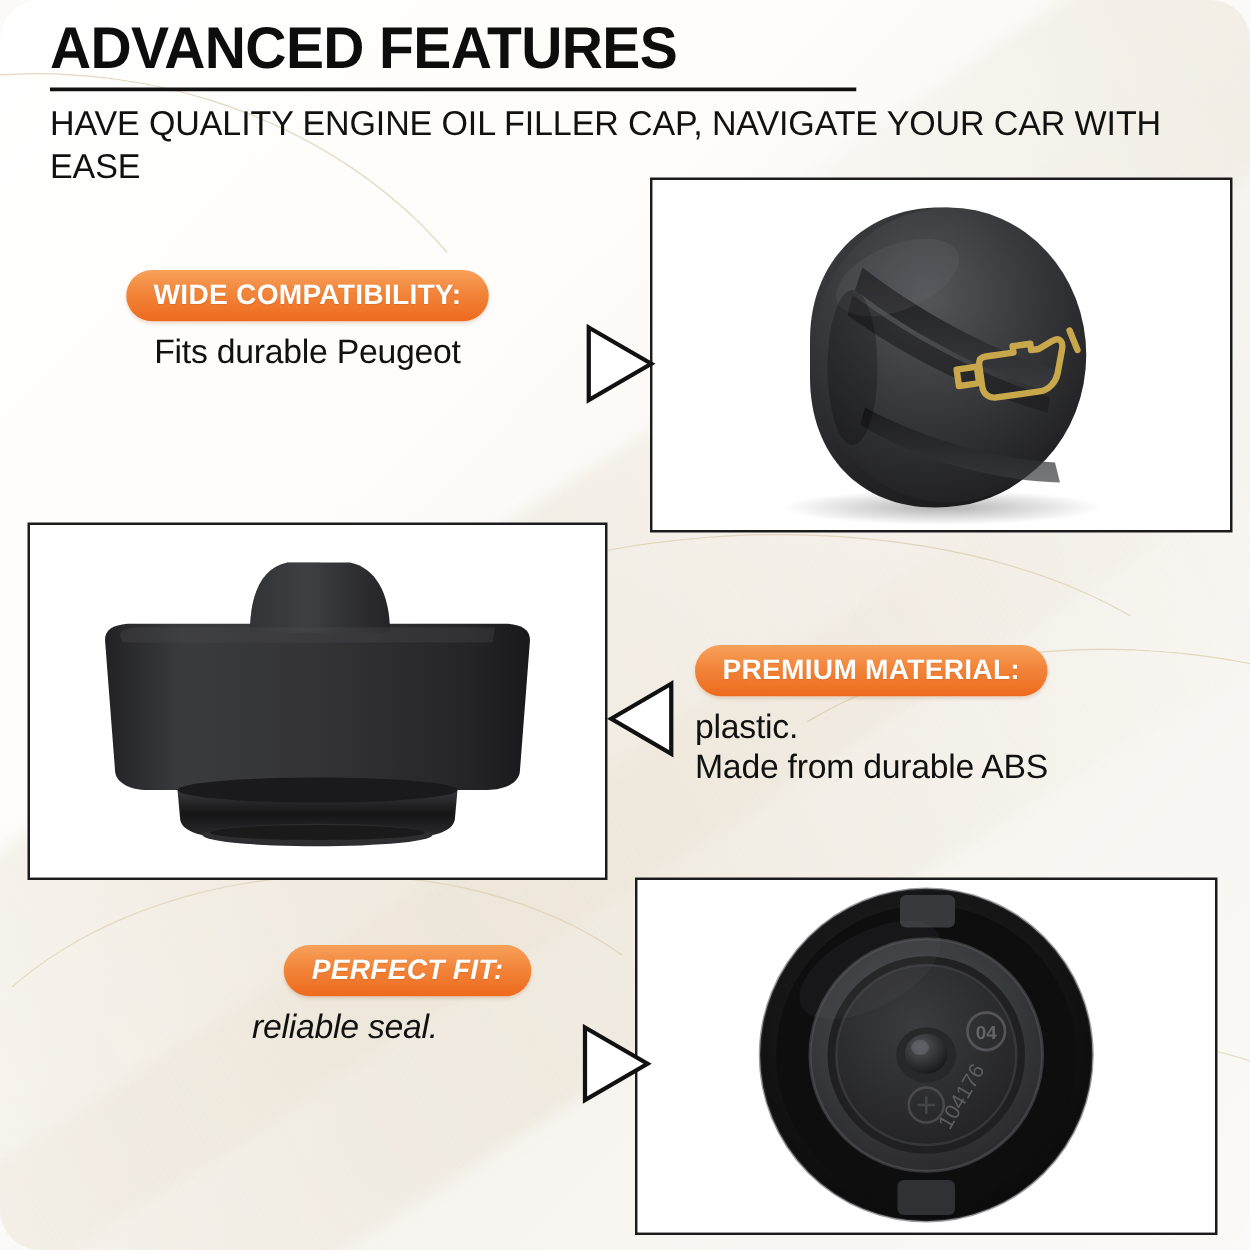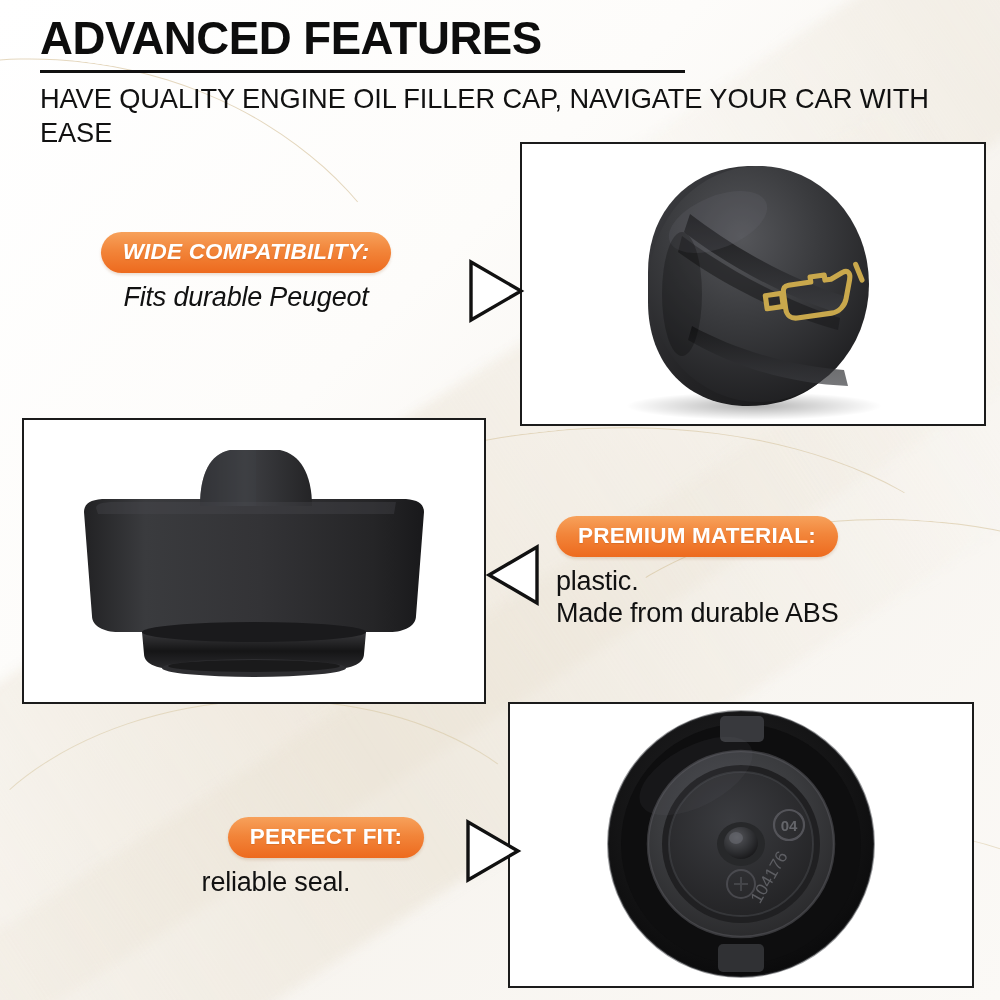--- a/index.html
+++ b/index.html
@@ -6,20 +6,21 @@
   body{
     width:1000px;height:1000px;overflow:hidden;
     font-family:"Liberation Sans", sans-serif;
     background:#fbfaf8;
   }
   #page{
     position:relative;width:1000px;height:1000px;
     background:
       linear-gradient(135deg,#ffffff 0%,#fdfcfa 35%,#f7f4ef 60%,#fbf9f6 100%);
     overflow:hidden;
+    border-radius:32px;
   }
   
   .bg-layer{position:absolute;inset:0;pointer-events:none;}
   .swoosh-band{
     position:absolute;
     background:linear-gradient(90deg,rgba(245,240,232,0) 0%,rgba(238,231,219,.85) 45%,rgba(246,241,233,0) 100%);
     filter:blur(6px);
   }
   .band-a{width:1500px;height:300px;left:-380px;top:470px;transform:rotate(-33deg);}
   .band-b{width:1400px;height:210px;left:-300px;top:690px;transform:rotate(-33deg);
@@ -66,24 +67,24 @@
     font-size:22.5px;font-weight:bold;letter-spacing:.2px;
     padding:7px 22px 8px 22px;
     box-shadow:0 2px 3px rgba(150,80,20,.18);
     white-space:nowrap;
     text-shadow:0 1px 1px rgba(160,70,10,.25);
   }
   .feature-text{
     font-size:27px;color:#111;line-height:1.17;margin-top:9px;
     letter-spacing:-0.2px;
   }
-  .f1{left:46px;top:232px;width:400px;text-align:center;font-style:italic;}
+  .f1{left:46px;top:216px;width:400px;text-align:center;}
   .f1 .feature-text{text-align:center;}
   .f2{left:556px;top:516px;width:400px;text-align:left;}
-  .f3{left:176px;top:817px;width:300px;text-align:center;}
+  .f3{left:176px;top:756px;width:300px;text-align:center;font-style:italic;}
   .f3 .feature-text{width:400px;margin-left:-100px;text-align:center;}
 
   
   .arrow{position:absolute;}
   .a1{left:465px;top:258px;}
   .a2{left:485px;top:543px;}
   .a3{left:462px;top:818px;}
 
   
   .photo{

